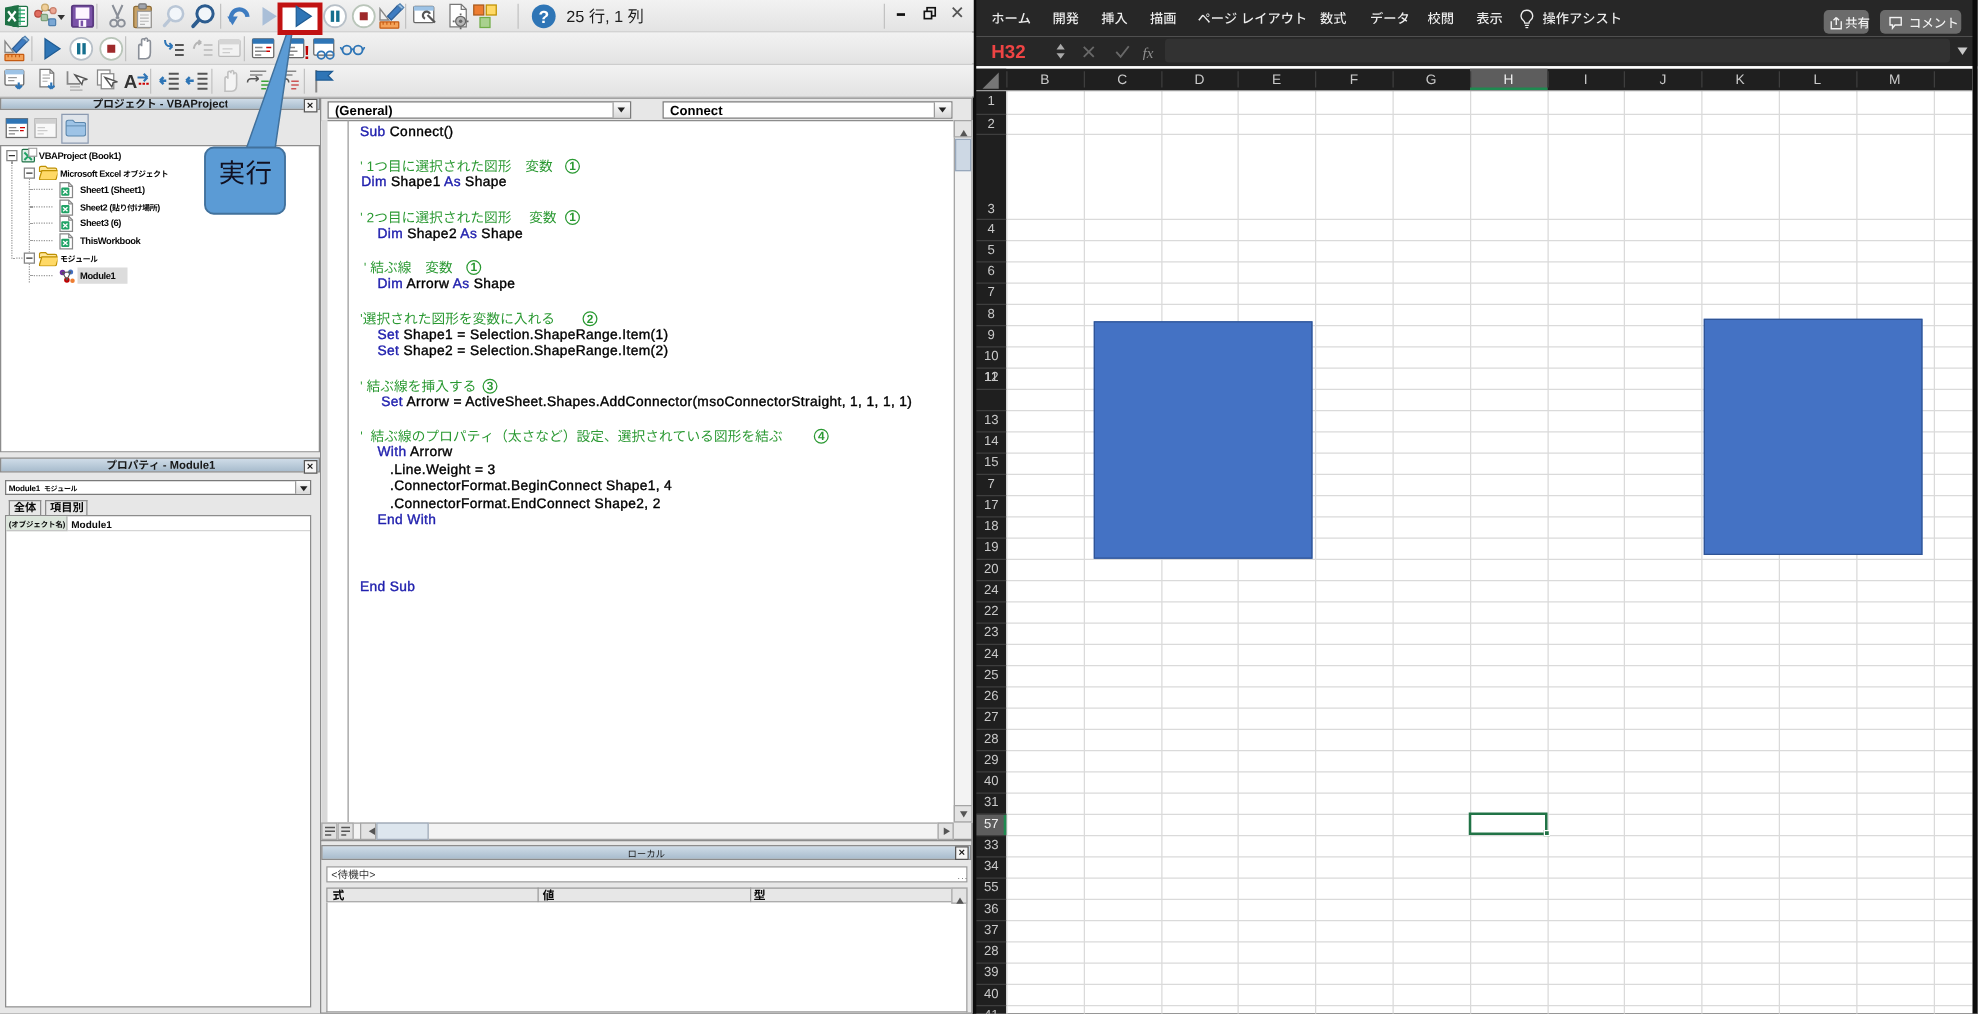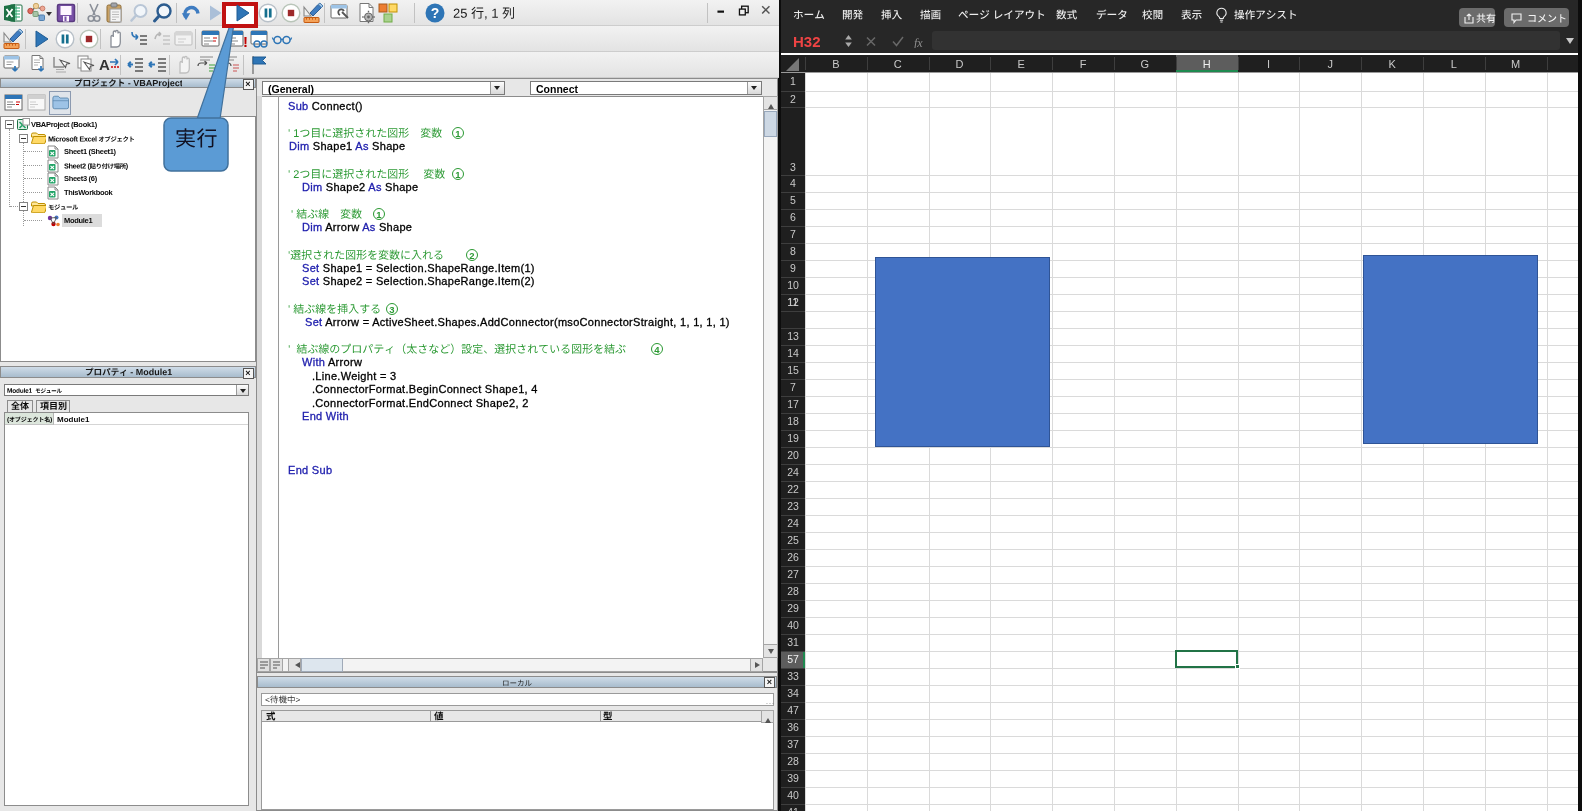--- a/index.html
+++ b/index.html
@@ -179,21 +179,21 @@
 <div class="rowhdr" style="top:548.5px;height:17.0px;line-height:17.0px;background:none">26</div>
 <div class="rowhdr" style="top:565.5px;height:17.0px;line-height:17.0px;background:none">27</div>
 <div class="rowhdr" style="top:582.5px;height:17.0px;line-height:17.0px;background:none">28</div>
 <div class="rowhdr" style="top:599.5px;height:17.0px;line-height:17.0px;background:none">29</div>
 <div class="rowhdr" style="top:616.5px;height:17.0px;line-height:17.0px;background:none">40</div>
 <div class="rowhdr" style="top:633.5px;height:17.0px;line-height:17.0px;background:none">31</div>
 <div class="a" style="left:781px;top:650.5px;width:24px;height:17.0px;background:#5d5d5d;border-right:2px solid #1e8a50"></div>
 <div class="rowhdr" style="top:650.5px;height:17.0px;line-height:17.0px;background:none;color:#f0f0f0">57</div>
 <div class="rowhdr" style="top:667.5px;height:17.0px;line-height:17.0px;background:none">33</div>
 <div class="rowhdr" style="top:684.5px;height:17.0px;line-height:17.0px;background:none">34</div>
-<div class="rowhdr" style="top:701.5px;height:17.0px;line-height:17.0px;background:none">47</div>
+<div class="rowhdr" style="top:701.5px;height:17.0px;line-height:17.0px;background:none">55</div>
 <div class="rowhdr" style="top:718.5px;height:17.0px;line-height:17.0px;background:none">36</div>
 <div class="rowhdr" style="top:735.5px;height:17.0px;line-height:17.0px;background:none">37</div>
 <div class="rowhdr" style="top:752.5px;height:17.0px;line-height:17.0px;background:none">28</div>
 <div class="rowhdr" style="top:769.5px;height:17.0px;line-height:17.0px;background:none">39</div>
 <div class="rowhdr" style="top:786.5px;height:17.0px;line-height:17.0px;background:none">40</div>
 <div class="rowhdr" style="top:803.5px;height:17.0px;line-height:17.0px;background:none">41</div>
 <div class="a" style="left:781px;top:90.6px;width:24px;height:1px;background:#3e3e3e"></div>
 <div class="a" style="left:781px;top:106.9px;width:24px;height:1px;background:#3e3e3e"></div>
 <div class="a" style="left:781px;top:174.5px;width:24px;height:1px;background:#3e3e3e"></div>
 <div class="a" style="left:781px;top:191.5px;width:24px;height:1px;background:#3e3e3e"></div>

